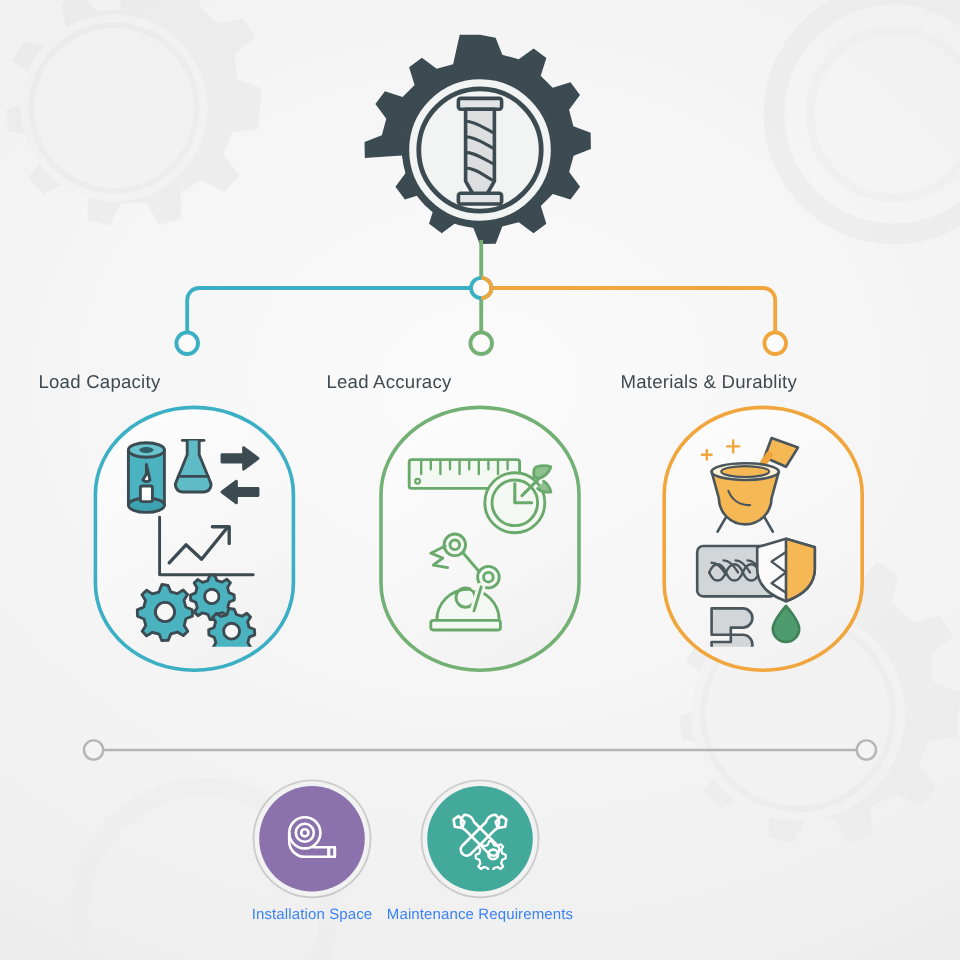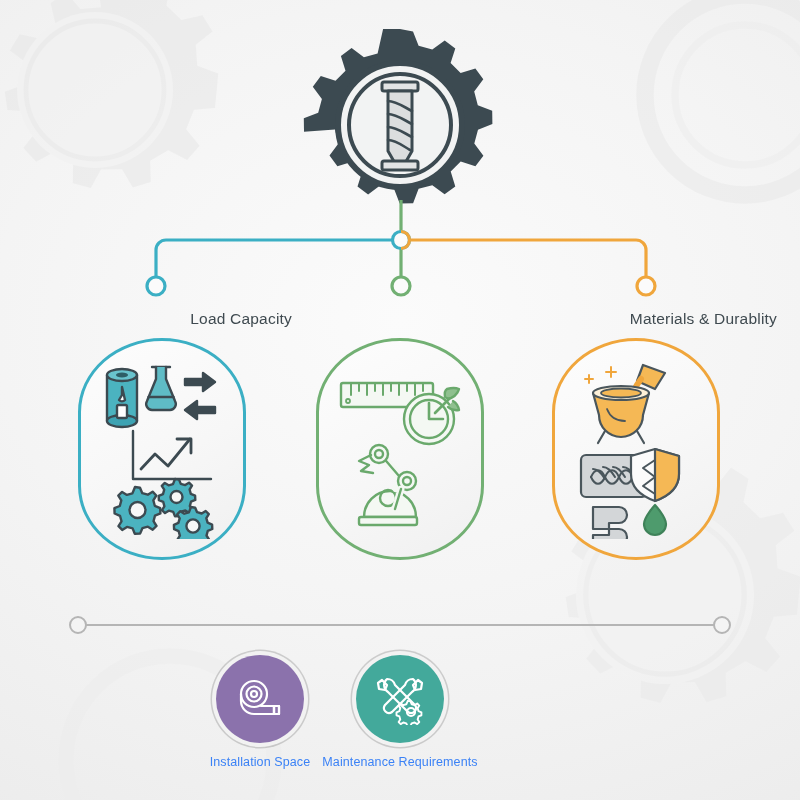--- a/index.html
+++ b/index.html
@@ -23,21 +23,21 @@
   .stage { position:absolute; inset:0; }
 
   
   #hero-gear { position:absolute; left:300px; top:25px; width:200px; height:200px; }
 
   
   #connectors { position:absolute; left:0; top:200px; width:800px; height:120px; }
 
   
   .branch-label {
-    position:absolute; top:310px; width:260px; text-align:right;
+    position:absolute; top:310px; width:260px; text-align:left;
     font-size:15.5px; letter-spacing:.2px; color:#3f4a50;
   }
   #label-0 { left:32px; }
   #label-1 { left:272px; }
   #label-2 { left:517px; }
 
   
   .card {
     position:absolute; top:338px; width:168px; height:222px;
     border-radius:84px / 74px;
@@ -130,20 +130,21 @@
 
     <circle cx="401" cy="40" r="8.5" fill="#fbfbfb" stroke="#3bafc4" stroke-width="3.2"></circle>
     <path d="M401 31.5 a8.5 8.5 0 0 1 0 17" fill="none" stroke="#f0a63c" stroke-width="3.2"></path>
 
     <circle cx="156" cy="86" r="9" fill="#fbfbfb" stroke="#3bafc4" stroke-width="3.2"></circle>
     <circle cx="401" cy="86" r="9" fill="#fbfbfb" stroke="#72b073" stroke-width="3.2"></circle>
     <circle cx="646" cy="86" r="9" fill="#fbfbfb" stroke="#f0a63c" stroke-width="3.2"></circle>
   </svg>
 
   <div class="branch-label" id="label-0">Load Capacity</div>
+  <div class="branch-label" id="label-1">Lead Accuracy</div>
   <div class="branch-label" id="label-2">Materials &amp; Durablity</div>
 
   <div class="card" id="card-0" style="border-color:#3bafc4">
     <svg width="130" height="180" viewBox="0 0 130 180">
       <g stroke="#3c4a51" stroke-width="2.4" fill="none" stroke-linejoin="round" stroke-linecap="round">
 
         <g>
           <path d="M10 16h30v46H10z" fill="#4bb3c0"></path>
           <ellipse cx="25" cy="16" rx="15" ry="6" fill="#69c3cd"></ellipse>
           <ellipse cx="25" cy="62" rx="15" ry="6" fill="#3da3b3"></ellipse>

